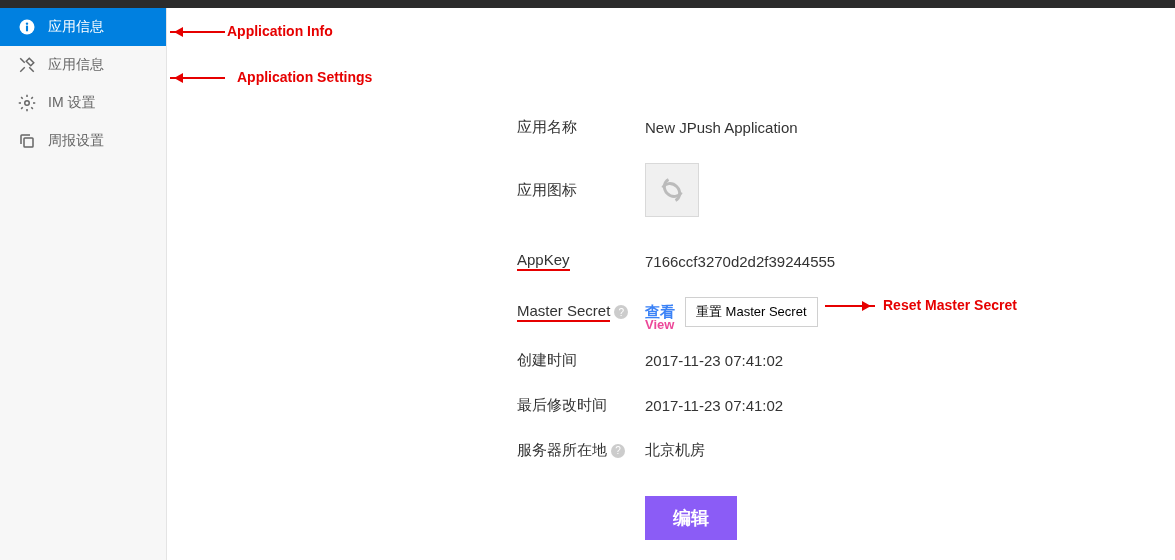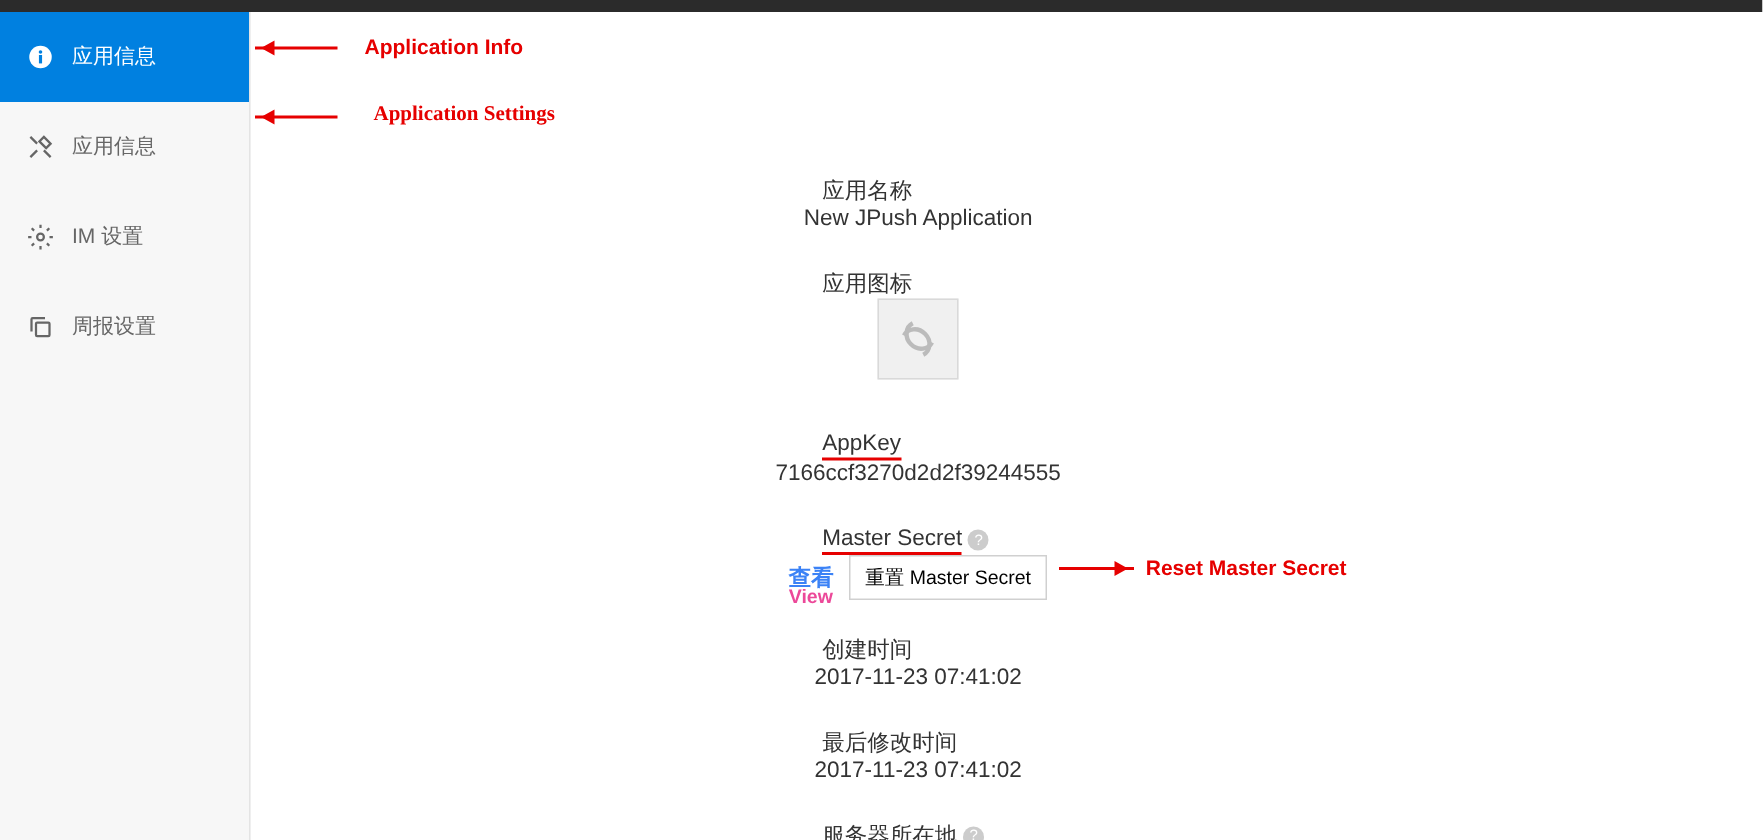--- a/index.html
+++ b/index.html
@@ -1,36 +1,36 @@
 <!DOCTYPE html>
 <html><head>
   <meta charset="utf-8">
   <style>
     * { margin: 0; padding: 0; box-sizing: border-box; }
     body { font-family: -apple-system, BlinkMacSystemFont, "Segoe UI", Helvetica, Arial, sans-serif; font-size: 14px; color: #333; background: #fff; width: 1175px; height: 560px; overflow: hidden; }
     .topbar { height: 8px; background: #2b2b2b; }
     .layout { display: flex; height: calc(100% - 8px); }
     .sidebar { width: 167px; background: #f7f7f7; border-right: 1px solid #e4e4e4; padding-top: 0; }
-    .sidebar-item { display: flex; align-items: center; height: 60px; padding: 0 18px; color: #666; cursor: pointer; }
+    .sidebar-item { display: flex; align-items: center; height: 38px; padding: 0 18px; color: #666; cursor: pointer; }
     .sidebar-item.active { background: #0080e0; color: #fff; }
     .sidebar-item .icon { width: 18px; height: 18px; margin-right: 12px; display: inline-flex; align-items: center; justify-content: center; }
     .sidebar-item span.label { font-size: 14px; }
 
     .main { position: relative; flex: 1; }
 
     
     .annot { position: absolute; color: #e60000; font-weight: bold; font-size: 14px; white-space: nowrap; pointer-events: none; }
     .annot-arrow { position: absolute; height: 2px; background: #e60000; pointer-events: none; }
     .annot-arrow::after { content: ''; position: absolute; right: -1px; top: -4px; border: 5px solid transparent; border-left: 9px solid #e60000; }
     .annot-arrow.left::after { left: -1px; right: auto; border: 5px solid transparent; border-right: 9px solid #e60000; }
 
     .underline-red { border-bottom: 2px solid #e60000; padding-bottom: 1px; }
 
     .content { position: absolute; left: 350px; top: 110px; }
-    .row { display: flex; align-items: center; margin-bottom: 26px; flex-direction: column; }
+    .row { display: flex; align-items: center; margin-bottom: 26px; }
     .row .lbl { width: 128px; color: #333; font-size: 15px; display: flex; align-items: center; gap: 4px; }
     .row .val { color: #333; font-size: 15px; display: flex; align-items: center; gap: 10px; }
     .help { display: inline-flex; width: 14px; height: 14px; border-radius: 50%; background: #ccc; color: #fff; font-size: 10px; align-items: center; justify-content: center; }
     .icon-box { width: 54px; height: 54px; border: 1px solid #d9d9d9; background: #f0f0f0; display: flex; align-items: center; justify-content: center; color: #bbb; }
     .link-blue { color: #3b82f6; font-weight: 600; cursor: pointer; }
     .view-sub { color: #ec4899; font-weight: bold; font-size: 13px; position: absolute; }
     .btn-outline { border: 1px solid #d0d0d0; background: #fff; padding: 5px 10px; font-size: 13px; cursor: pointer; font-family: Liberation Sans, sans-serif; }
     .btn-primary { background: #8b5cf6; color: #fff; border: none; padding: 10px 28px; font-size: 18px; font-weight: 600; cursor: pointer; font-family: inherit; }
   </style>
 </head>
@@ -76,24 +76,24 @@
             <path d="M4 16V5a1 1 0 011-1h11"></path>
           </svg>
       </span>
       <span class="label">周报设置</span>
     </div>
   </div>
 
   <div class="main">
 
     <div class="annot-arrow left" style="left:3px; top:23px; width:55px;"></div>
-    <div class="annot" style="left:76px; top:15px;">Application Info</div>
+    <div class="annot" style="left:60px; top:15px;">Application Info</div>
 
     <div class="annot-arrow left" style="left:3px; top:69px; width:55px;"></div>
-    <div class="annot" style="left:82px; top:61px;font-family:Liberation Serif, serif;">Application Settings</div>
+    <div class="annot" style="left:70px; top:61px;">Application Settings</div>
 
     <div class="content">
       <div class="row">
         <div class="lbl">应用名称</div>
         <div class="val">New JPush Application</div>
       </div>
       <div class="row" style="margin-bottom:34px;">
         <div class="lbl">应用图标</div>
         <div class="val">
           <div class="icon-box">

